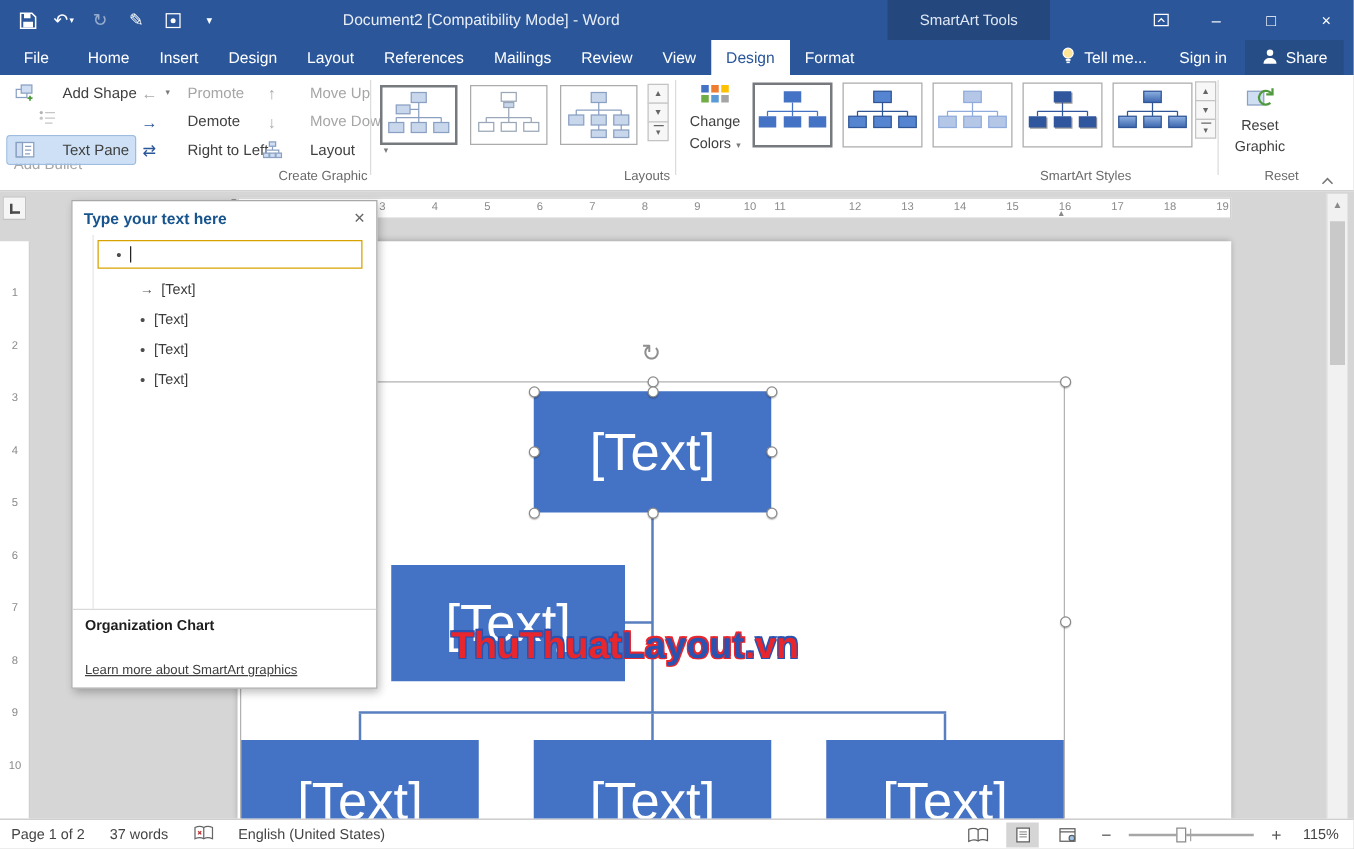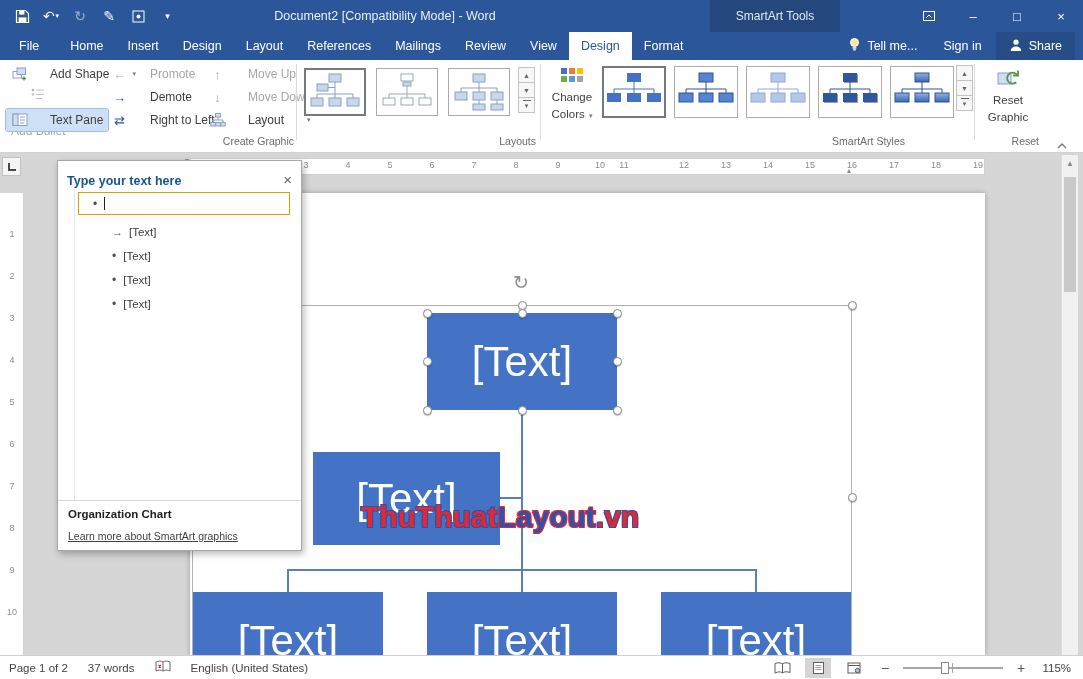--- a/index.html
+++ b/index.html
@@ -70,32 +70,32 @@
 .wm-red{color:#e8262d;text-shadow:-1px -1px 0 #2a52b0,1px -1px 0 #2a52b0,-1px 1px 0 #2a52b0,1px 1px 0 #2a52b0;}
 .wm-blue{color:#2a52b0;text-shadow:-1px -1px 0 #e8262d,1px -1px 0 #e8262d,-1px 1px 0 #e8262d,1px 1px 0 #e8262d;}
 
 
 .vscroll{position:absolute;left:1061px;top:155px;width:17px;height:500px;background:#f1f1f1;border-left:1px solid #dcdcdc;}
 .sarrow{position:absolute;left:0;width:16px;height:17px;display:flex;align-items:center;justify-content:center;font-size:8px;color:#8a8a8a;cursor:pointer;}
 .vthumb{position:absolute;left:2px;top:22px;width:12px;height:115px;background:#c9c9c9;cursor:pointer;}
 
 
 .textpane{position:absolute;left:57px;top:160px;width:245px;height:391px;background:#fff;border:1px solid #a8a8a8;box-shadow:2px 3px 7px rgba(0,0,0,.28);z-index:40;display:flex;flex-direction:column;}
-.tp-head{height:27px;display:flex;align-items:flex-end;padding:0 9px;}
+.tp-head{height:27px;display:flex;align-items:center;padding:0 9px;}
 .tp-title{color:#17548e;font-size:12.5px;font-weight:bold;flex:1;}
 .tp-close{color:#666;font-size:15px;cursor:pointer;}
 .tp-body{flex:1;position:relative;}
 .tp-gutter{position:absolute;left:0;top:0;width:17px;height:100%;border-right:1px solid #e6e6e6;}
 .tp-selrow{position:absolute;left:20px;top:4px;width:212px;height:23px;border:1px solid #d8a200;display:flex;align-items:center;padding-left:14px;cursor:text;}
 .tp-row{position:absolute;left:54px;display:flex;align-items:center;font-size:11.5px;color:#3c3c3c;height:20px;cursor:text;}
 .tp-bullet{color:#4d4d4d;margin-right:7px;font-size:12px;}
 .tp-arrow{color:#555;margin-right:6px;font-size:11px;}
 .tp-cursor{width:1px;height:13px;background:#222;}
 .tp-info{border-top:1px solid #d9d9d9;padding:7px 10px 8px 10px;font-size:11px;color:#3a3a3a;}
-.tp-info-title{font-weight:bold;font-size:11.5px;color:#1e1e1e;margin-bottom:3px;}
+.tp-info-title{font-weight:bold;font-size:11.5px;color:#1e1e1e;margin-bottom:16px;}
 .tp-body-text{line-height:1.32;}
 .tp-link{display:inline-block;margin-top:7px;color:#404040;text-decoration:underline;font-size:10.5px;cursor:pointer;}
 
 
 .statusbar{position:absolute;left:0;top:655px;width:1083px;height:24px;background:#fff;border-top:1px solid #cfcfcf;display:flex;align-items:center;font-size:11.5px;color:#444;}
 .sb-left{display:flex;align-items:center;gap:20px;padding-left:9px;}
 .sb-left>*{cursor:pointer;white-space:nowrap;}
 .sb-right{margin-left:auto;display:flex;align-items:center;gap:10px;padding-right:12px;}
 .viewic{width:26px;height:20px;display:flex;align-items:center;justify-content:center;cursor:pointer;}
 .viewic.active{background:#d5d5d5;}

